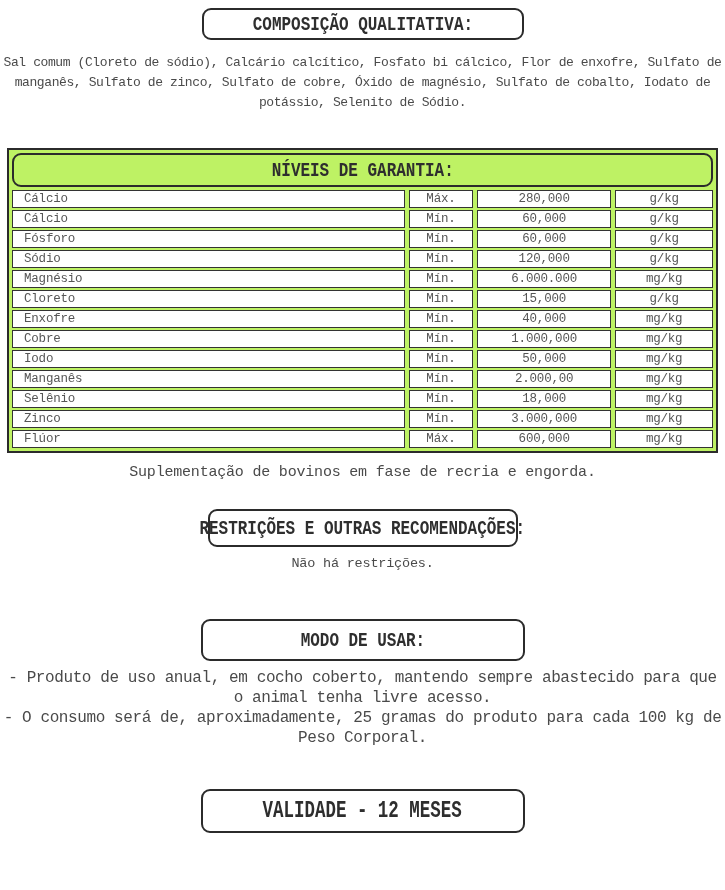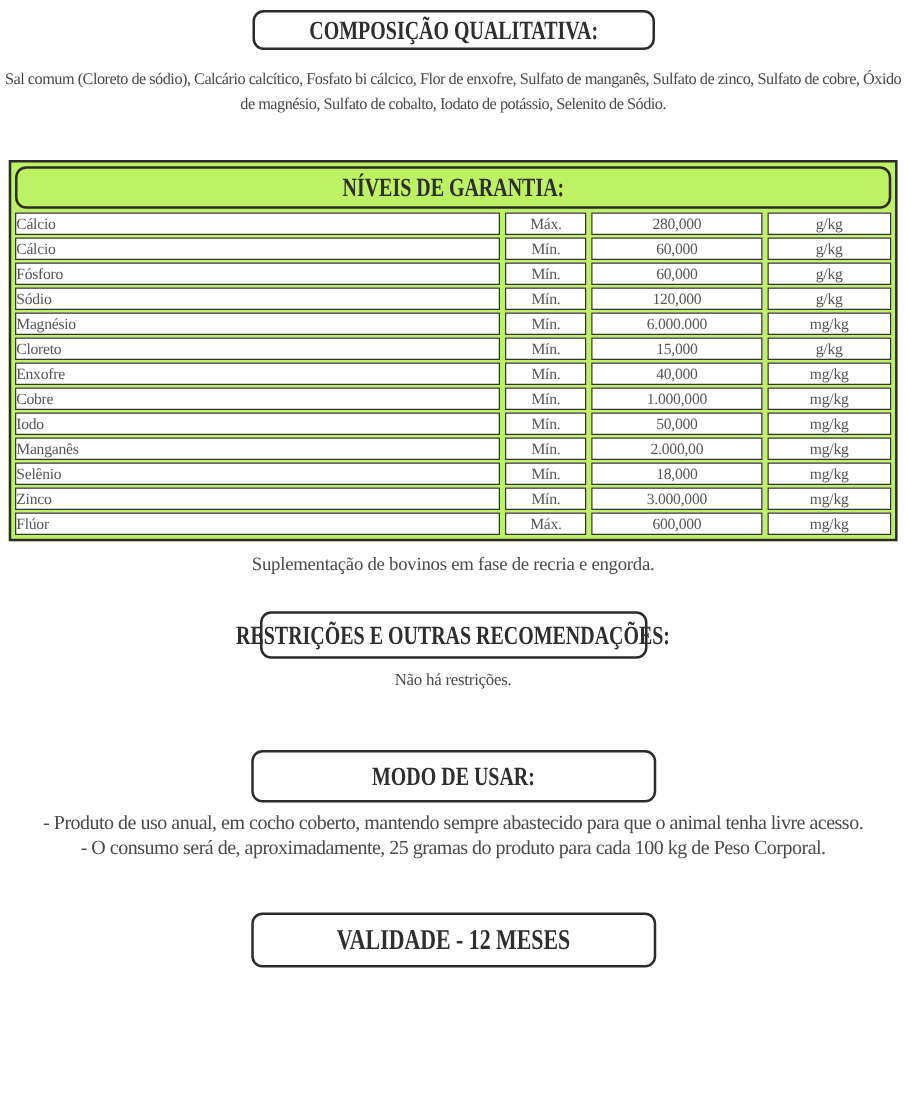--- a/index.html
+++ b/index.html
@@ -7,21 +7,21 @@
     --title:#2e2e2e;
     --body:#4a4a4a;
     --table-text:#565656;
     --cell-border:#333333;
   }
   html,body{margin:0;padding:0;background:#ffffff;}
   .page{
     position:relative;
     width:725px;height:890px;
     background:#ffffff;
-    font-family:Liberation Serif, serif;
+    font-family:Liberation Mono, monospace;
     color:var(--body);
     overflow:hidden;
   }
   
   .title-box{
     border:2px solid var(--border);
     border-radius:9px;
     background:#fff;
     display:flex;align-items:center;justify-content:center;
     margin-left:auto;margin-right:auto;
@@ -79,21 +79,21 @@
   .trow:last-child{margin-bottom:0;}
   .cell{
     border:1.5px solid var(--cell-border);
     height:16px;
     display:flex;align-items:center;justify-content:center;
     font-size:12.5px;
     color:var(--table-text);
     background:#fff;
     letter-spacing:-0.2px;
   }
-  .cell-nutrient{flex:385 1 0;justify-content:flex-start;padding-left:0;}
+  .cell-nutrient{flex:385 1 0;justify-content:flex-start;padding-left:11px;}
   .cell-limit{flex:63 1 0;}
   .cell-value{flex:134 1 0;}
   .cell-unit{flex:97 1 0;}
 </style>
 </head>
 <body>
 
 <div class="page">
 
   <div class="title-box tb-composition">

